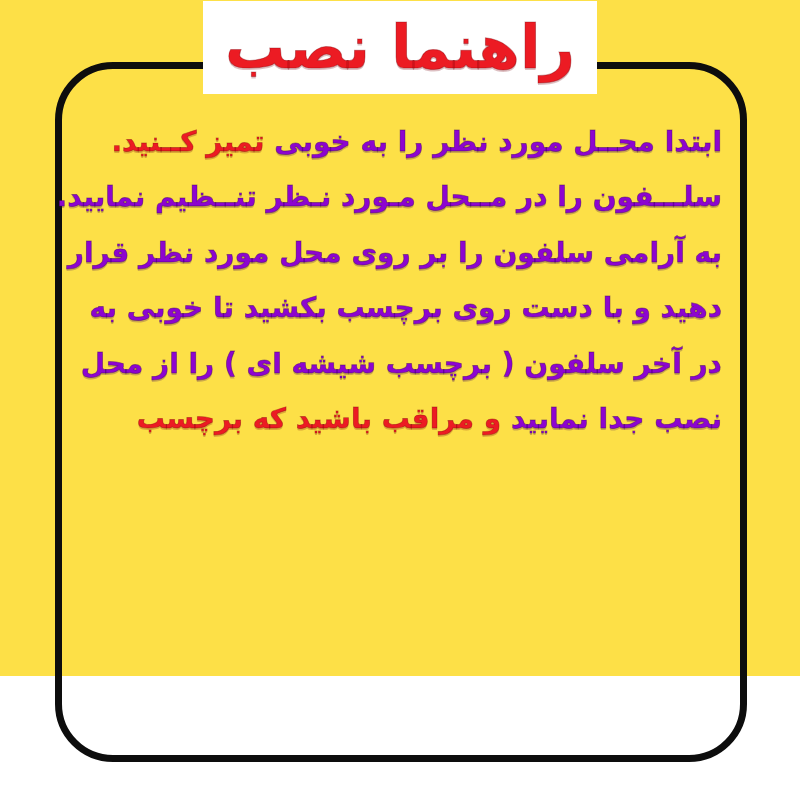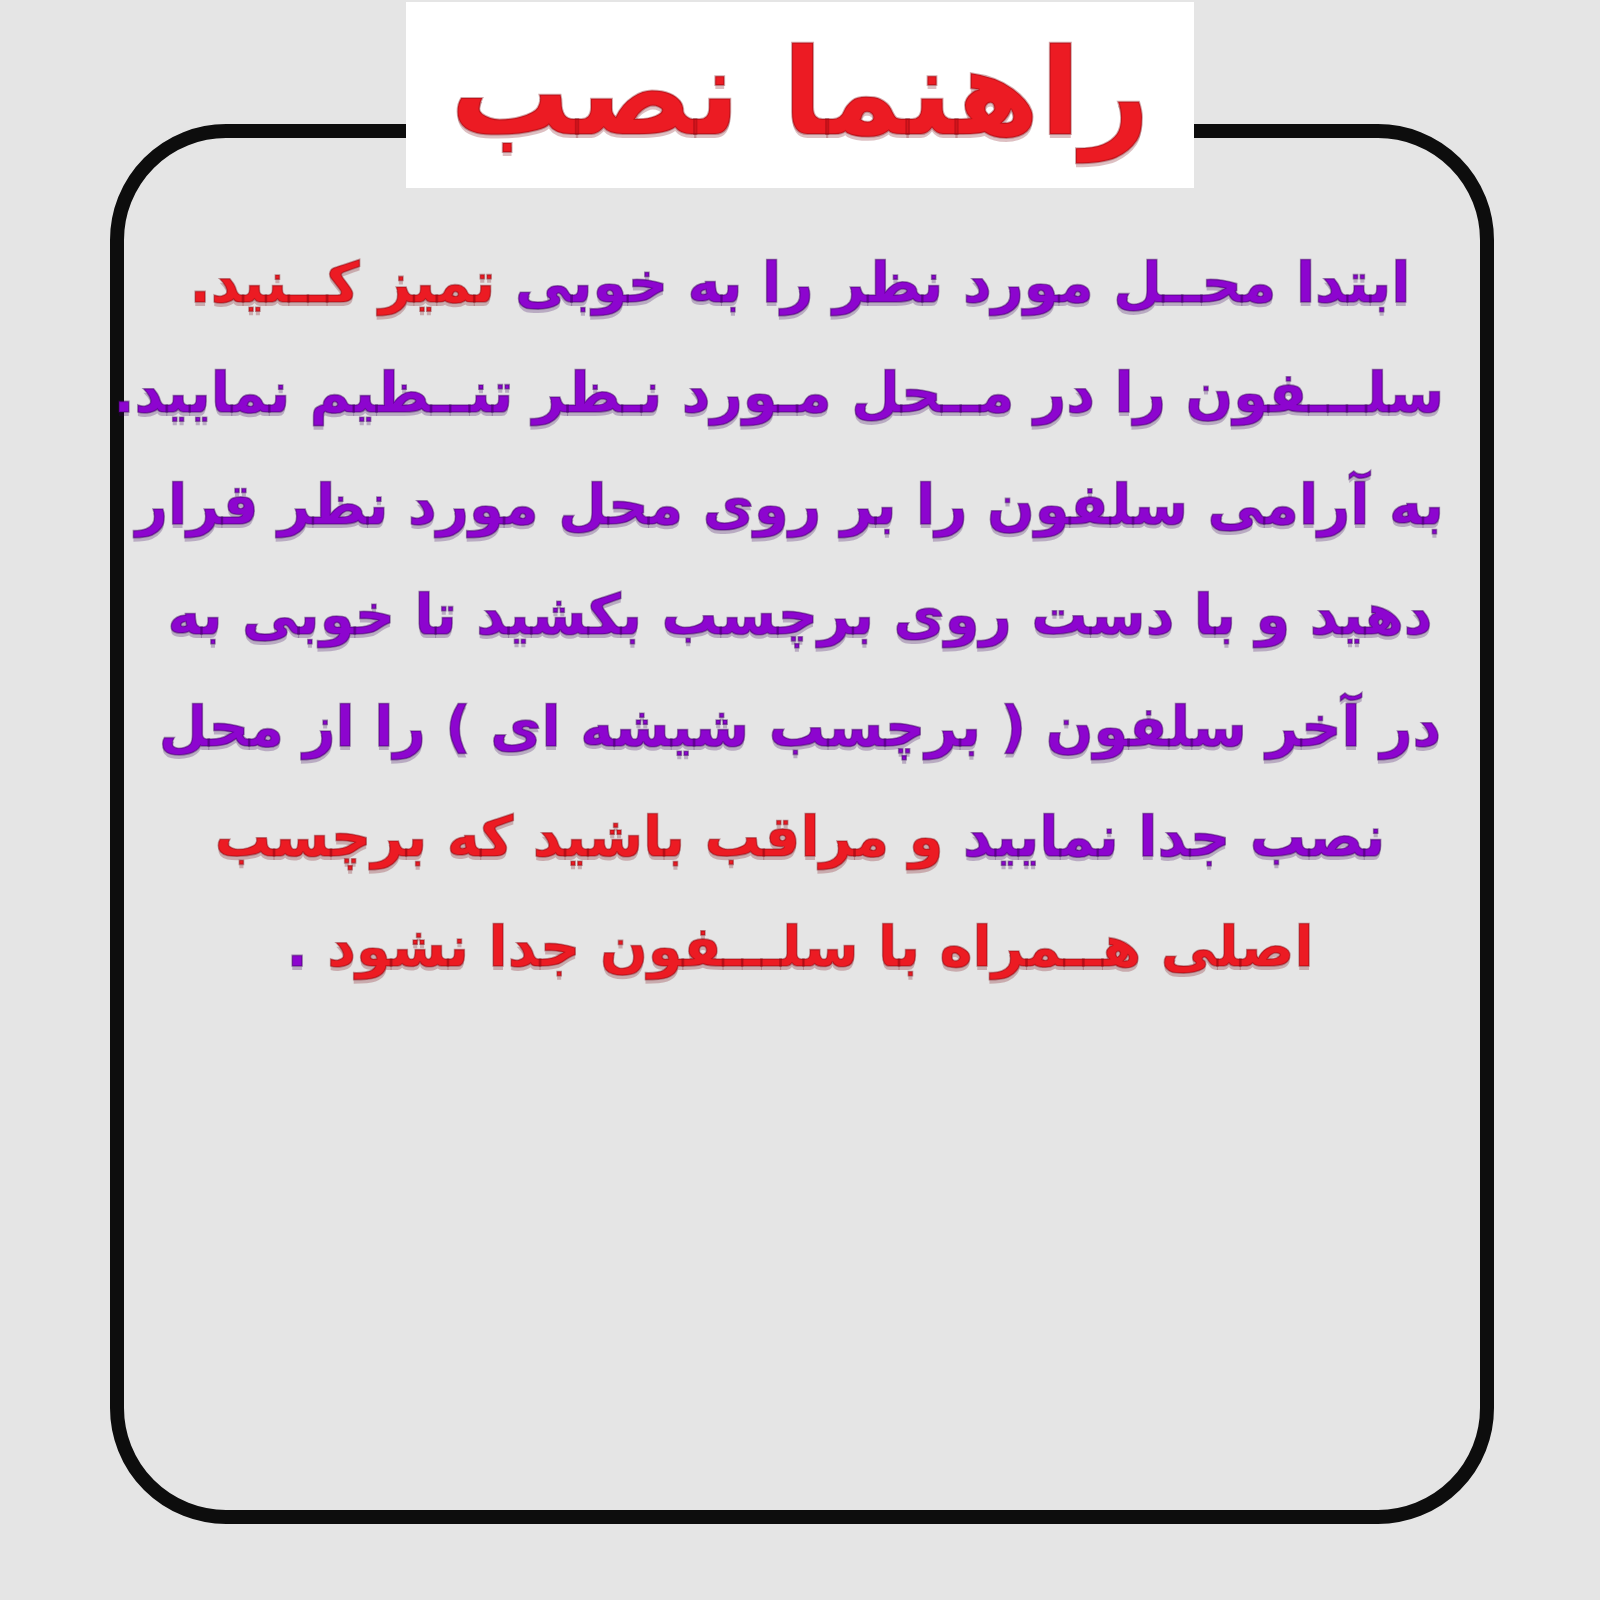--- a/index.html
+++ b/index.html
@@ -4,22 +4,22 @@
 <style>
   html, body { margin: 0; padding: 0; }
   body {
     width: 800px; height: 800px;
     background: #ffffff;
     overflow: hidden;
     font-family: "DejaVu Sans", sans-serif;
   }
   .canvas {
     position: relative;
-    width: 800px; height: 800px;
-    background: #e5e5e5;
+    width: 800px; height: 676px;
+    background: #fde047;
   }
   .card-border {
     position: absolute;
     left: 55px; top: 62px;
     width: 692px; height: 700px;
     box-sizing: border-box;
     border: 7px solid #0d0d0d;
     border-radius: 58px;
     background: transparent;
     z-index: 1;
@@ -42,21 +42,20 @@
     color: var(--red, #ec1b23);
     -webkit-text-stroke: 1px rgba(120,0,10,0.35);
     text-shadow: 0 2px 0 rgba(120,0,10,0.25);
     letter-spacing: -1px;
   }
   .text-block {
     position: absolute;
     left: 78px; top: 114px;
     width: 644px;
     direction: rtl;
-    text-align: center;
     font-weight: bold;
     font-size: 28px;
     line-height: 55.4px;
     z-index: 2;
     letter-spacing: -0.5px;
   }
   .line { white-space: nowrap; }
   [data-color="purple"] {
     color: var(--purple, #8d05cf);
     -webkit-text-stroke: 0.8px rgba(55,0,90,0.45);
@@ -91,18 +90,15 @@
     </div>
     <div class="line">
       <span data-color="purple">دهید و با دست روی برچسب بکشید تا خوبی به</span>
     </div>
     <div class="line">
       <span data-color="purple">در آخر سلفون ( برچسب شیشه ای ) را از محل</span>
     </div>
     <div class="line">
       <span data-color="purple">نصب جدا نمایید </span><span data-color="red">و مراقب باشید که برچسب</span>
     </div>
-    <div class="line">
-      <span data-color="red">اصلی هــمراه با سلـــفون جدا نشود </span><span data-color="purple">.</span>
-    </div>
   </div>
 
 </div>
 
 </body></html>

